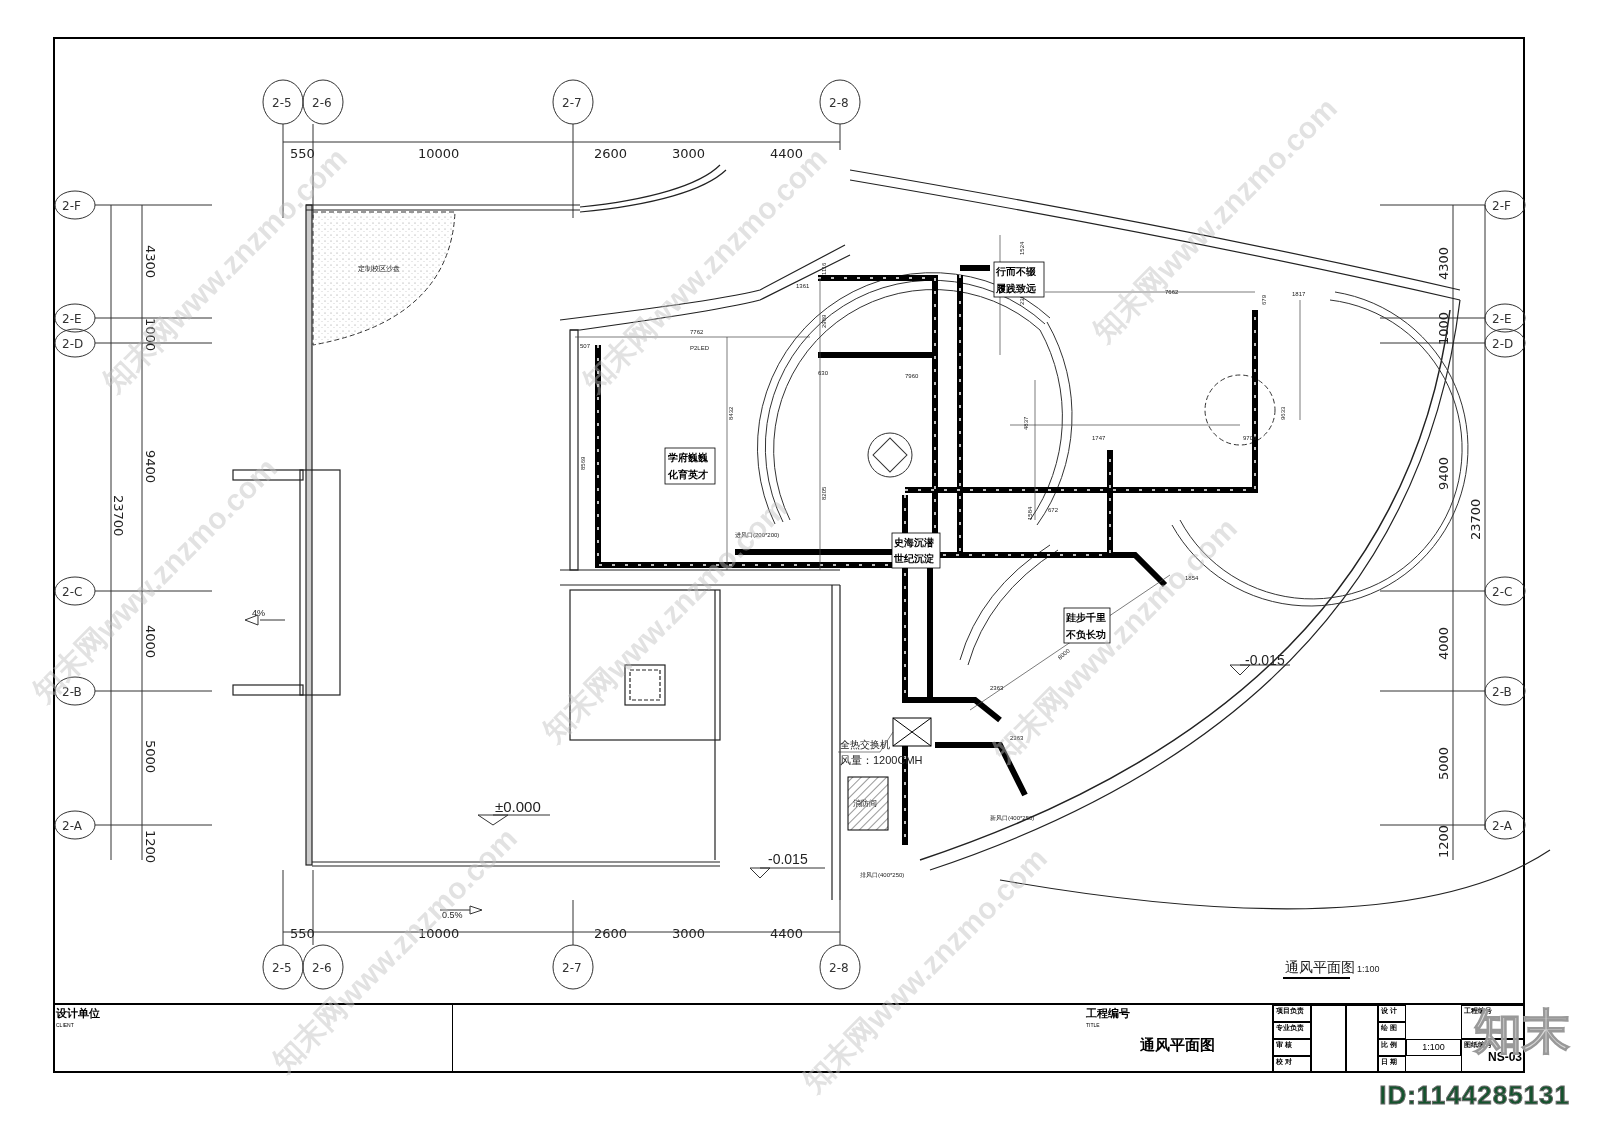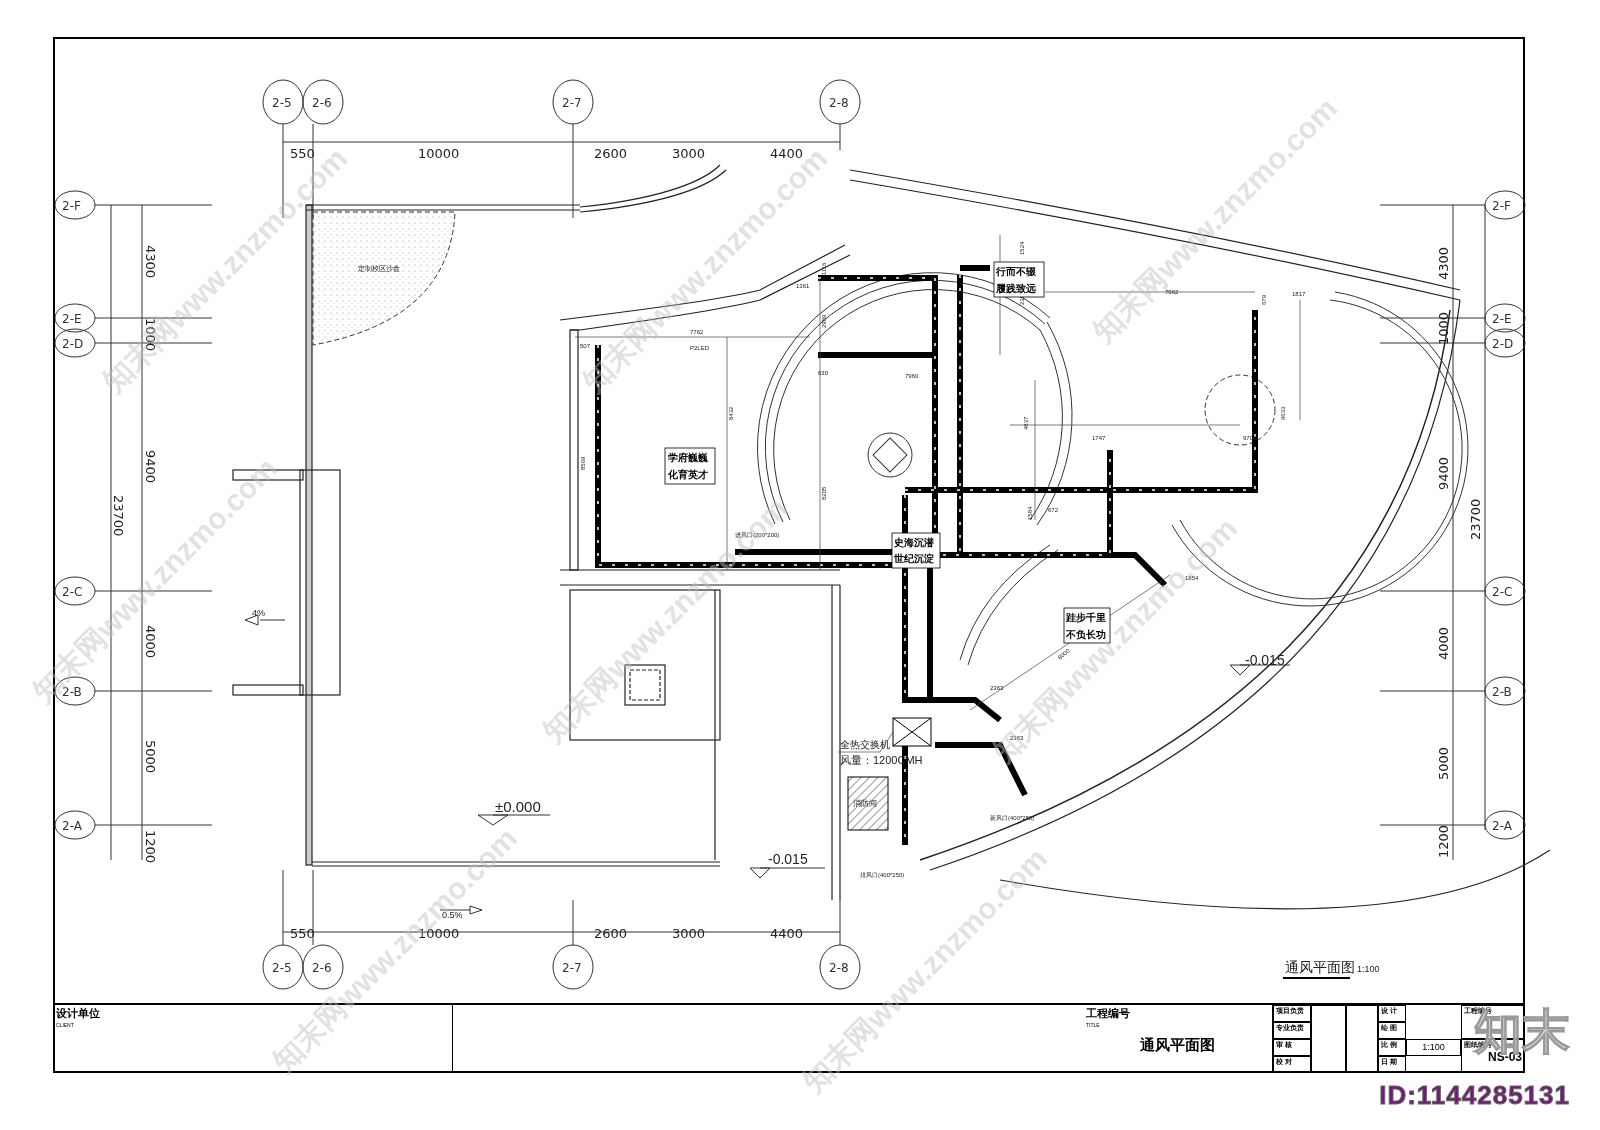--- a/index.html
+++ b/index.html
@@ -11,21 +11,21 @@
   .lab{font-size:11px;font-weight:bold;display:block;}
   .sub{font-size:5px;display:block;margin-top:1px;}
   .big{font-size:15px;font-weight:bold;display:block;margin-top:8px;letter-spacing:0.5px;}
   .bigc{font-size:15px;font-weight:bold;display:block;margin-top:8px;text-align:center;}
   .sg{position:absolute;box-sizing:border-box;border:1px solid #000;font-size:7px;padding:0 2px;overflow:hidden;}
   .dim{font-family:"DejaVu Sans",sans-serif;font-size:13px;fill:#222;}
   .axis{font-family:"DejaVu Sans",sans-serif;font-size:12px;fill:#333;}
   .lbl{font-size:10px;font-weight:bold;}
   .wm{position:absolute;color:rgba(190,190,190,0.45);font-size:30px;font-weight:bold;transform:rotate(-45deg);white-space:nowrap;pointer-events:none;}
   .wm2{position:absolute;right:30px;top:1000px;font-size:48px;color:rgba(200,200,200,0.7);-webkit-text-stroke:1px #999;font-weight:bold;}
-  .wmid{position:absolute;right:30px;top:1080px;font-size:26px;color:#701a75;-webkit-text-stroke:1px #666;font-weight:bold;letter-spacing:1px;}
+  .wmid{position:absolute;right:30px;top:1080px;font-size:26px;color:#14532d;-webkit-text-stroke:1px #666;font-weight:bold;letter-spacing:1px;}
 </style>
 </head>
 <body>
 
 <div id="frame"></div>
 
 <svg id="plan" width="1600" height="1130" viewBox="0 0 1600 1130">
   <defs>
     <pattern id="dots" width="6" height="6" patternUnits="userSpaceOnUse">
       <circle cx="1" cy="1" r="0.5" fill="#777"></circle>

